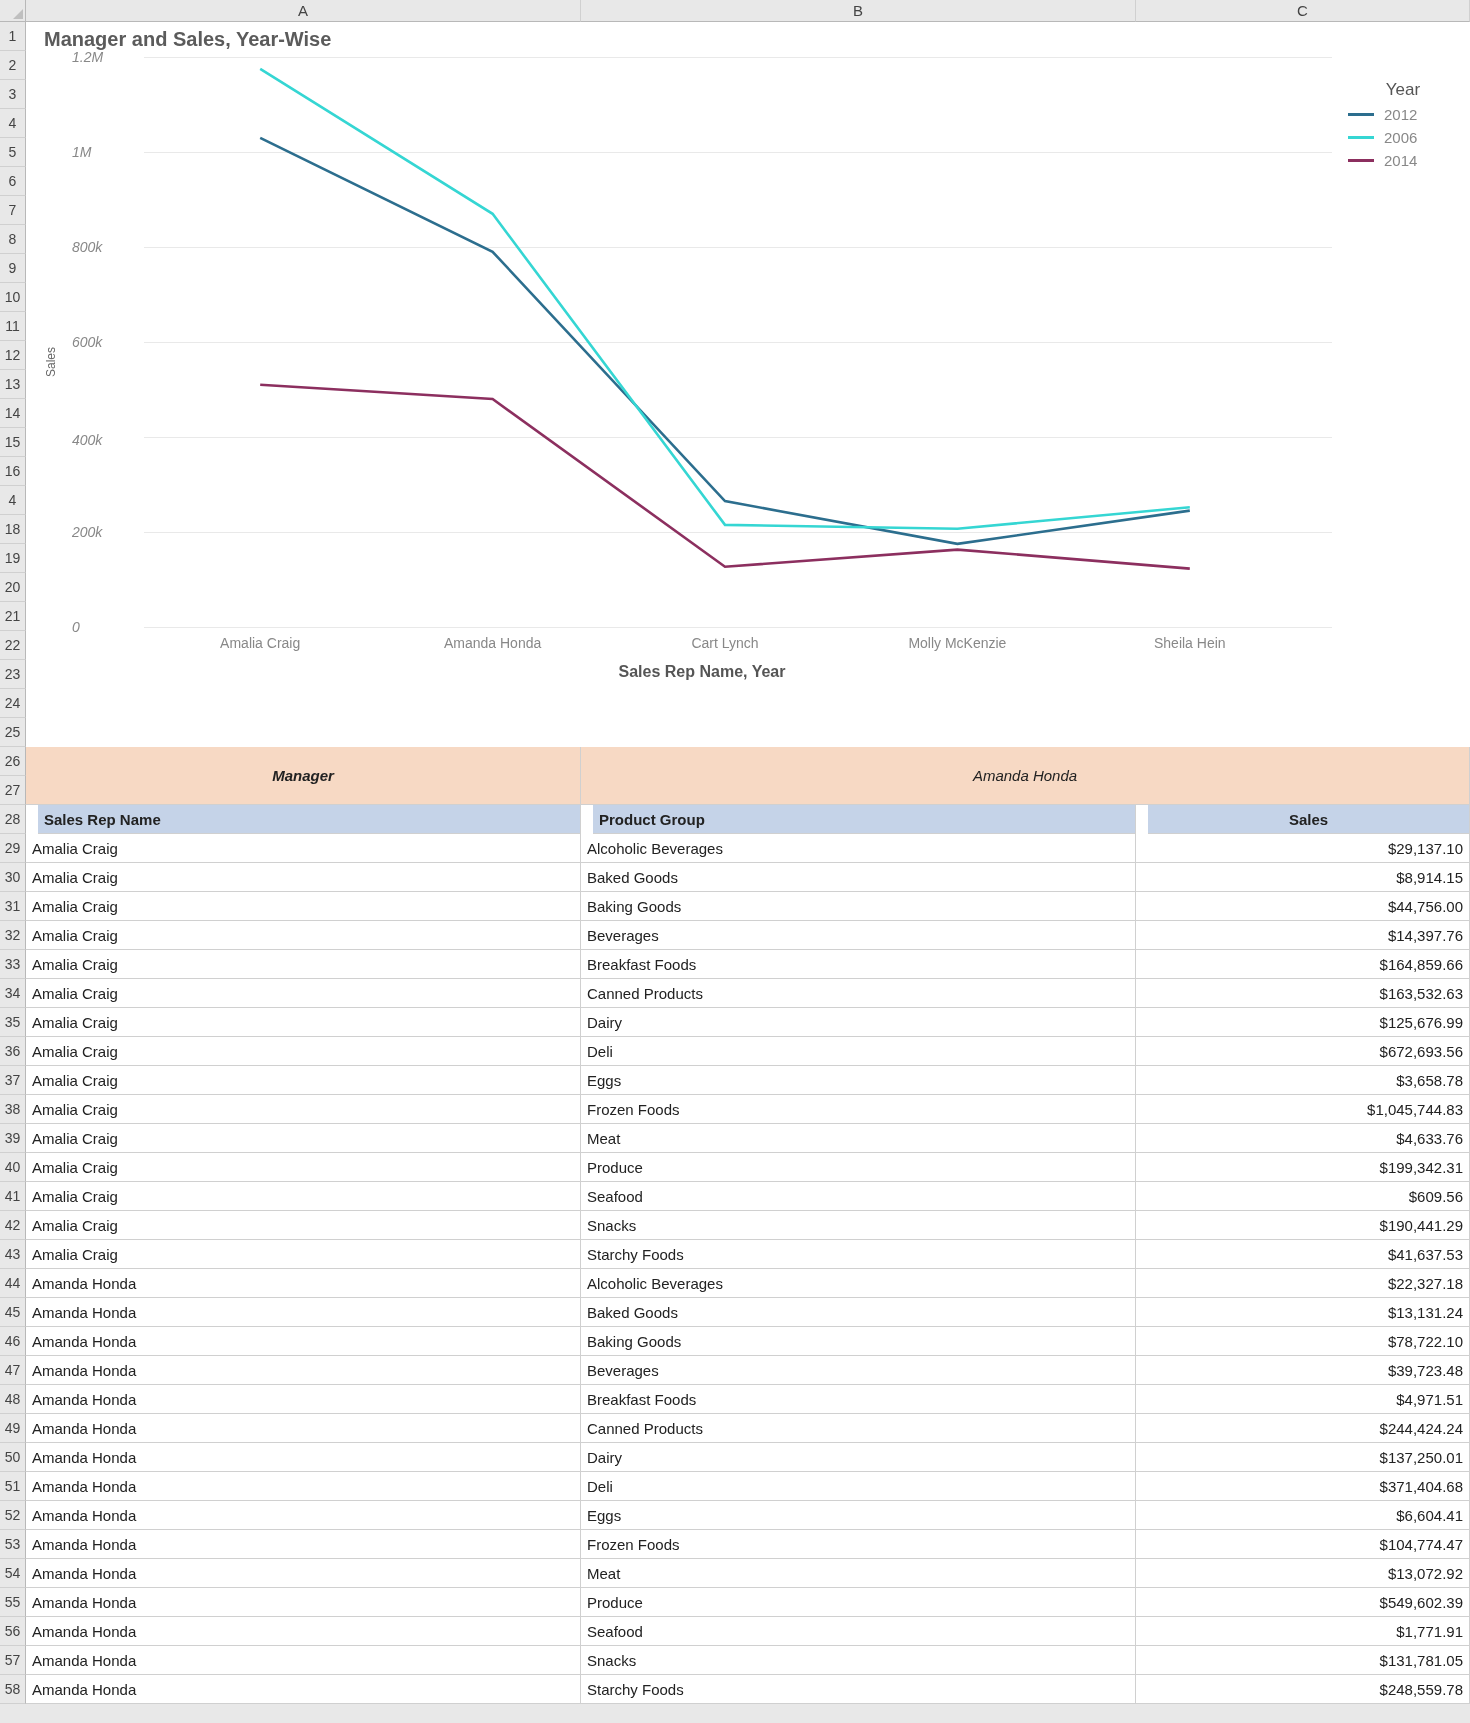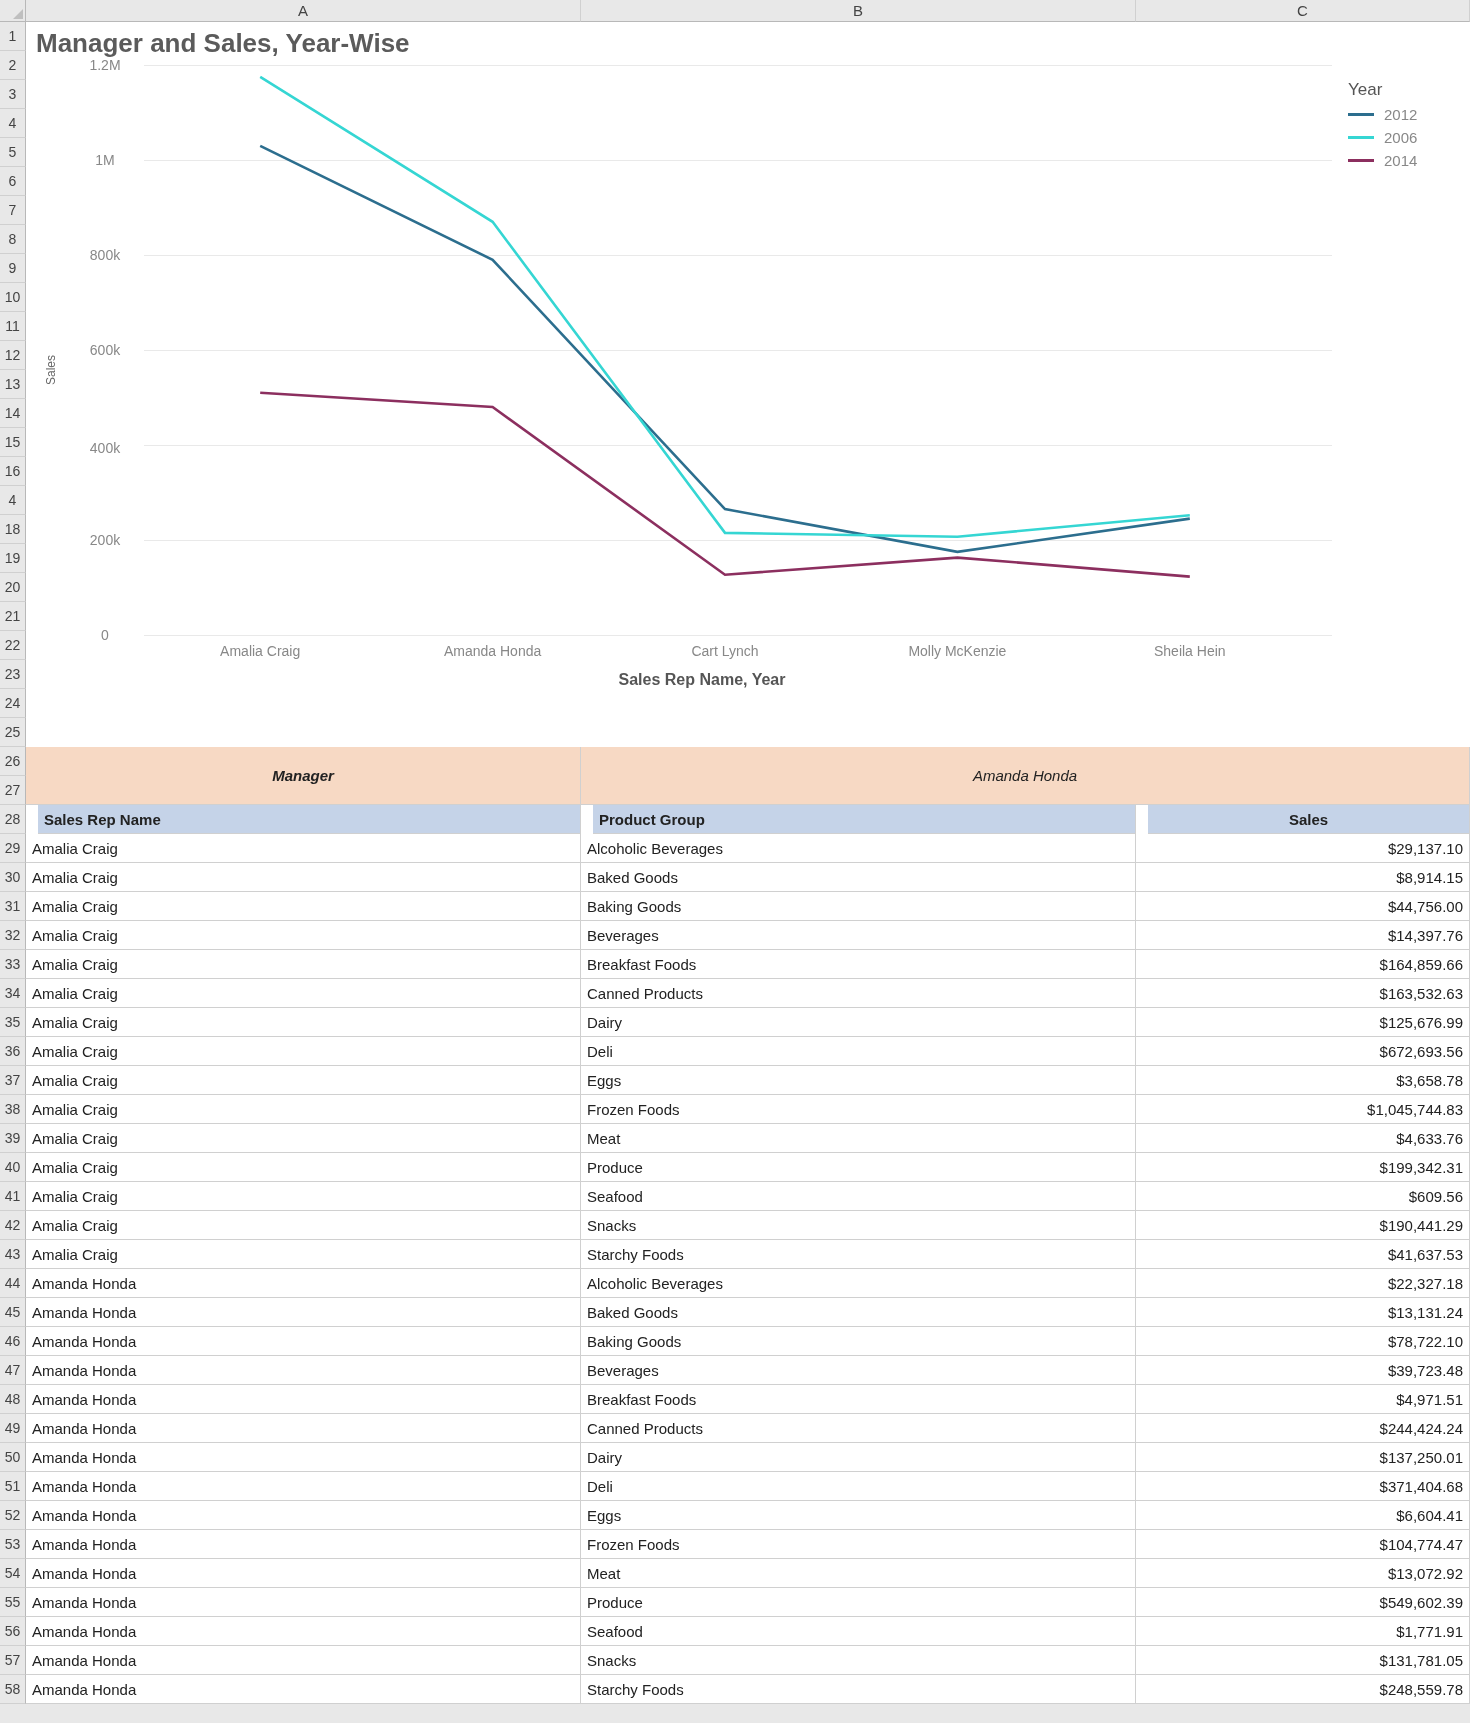--- a/index.html
+++ b/index.html
@@ -59,54 +59,54 @@
     grid-column:2 / span 3;
     background:var(--cell-bg);
   }
   
   .chart-block{
     height:calc(25 * var(--row-h)); 
     padding:4px 8px 0 8px;
     position:relative;
   }
   .chart-title{
-    font-size:26px;
+    font-size:20px;
     font-weight:600;
     color:#5b5b5b;
-    margin:2px 0 0 2px;
+    margin:2px 0 0 10px;
   }
   .chart-canvas-wrap{
     position:relative;
     margin-left:38px;   
     margin-right:130px; 
     margin-top:6px;
     height:610px;
   }
   .y-axis-title{
     position:absolute;
     left:-36px;top:50%;
     transform:translateY(-50%) rotate(-90deg);
     transform-origin:center;
     font-size:12px;color:#666;
   }
   .y-ticks{position:absolute;left:0;top:0;width:100%;height:570px;}
   .y-tick-line{position:absolute;left:72px;right:0;height:1px;background:#e9e9e9;}
-  .y-tick-label{position:absolute;left:0;width:66px;text-align:center;font-size:14px;color:#888;transform:translateY(-50%);}
+  .y-tick-label{position:absolute;left:0;width:66px;text-align:left;font-size:14px;color:#888;transform:translateY(-50%);font-style:italic;}
   .plot{
     position:absolute;left:72px;right:0;top:0;height:570px;
   }
   .x-tick-label{position:absolute;top:578px;transform:translateX(-50%);font-size:14px;color:#888;white-space:nowrap;}
   .x-axis-title{position:absolute;left:50%;top:606px;transform:translateX(-50%);font-size:16px;color:#555;font-weight:600;}
   .series-path{fill:none;stroke-width:2.6;}
   .legend{
     position:absolute;
     right:12px;
     top:58px;
     width:110px;
-    font-size:15px;color:#666;
+    font-size:15px;color:#666;text-align:center;
   }
   .legend-title{font-size:17px;color:#555;margin-bottom:6px;}
   .legend-item{display:flex;align-items:center;gap:10px;margin-bottom:6px;font-size:15px;color:#888;}
   .legend-swatch{width:26px;height:3px;}
   .row{display:grid;grid-template-columns:555px 555px 334px;height:var(--row-h);}
   .cell{
     border-right:1px solid var(--grid-border);
     border-bottom:1px solid var(--grid-border);
     padding:0 6px;
     display:flex;align-items:center;

